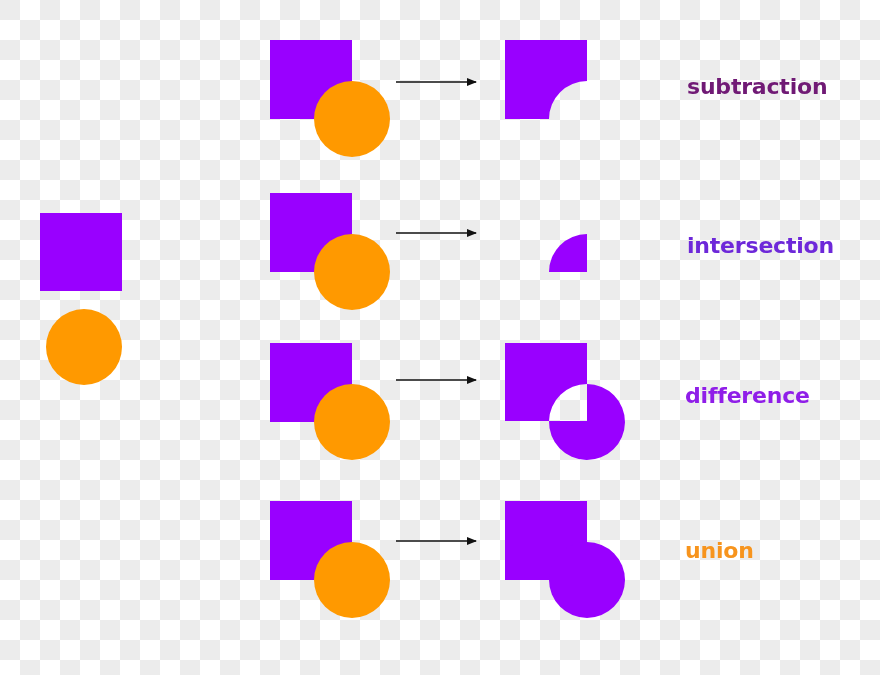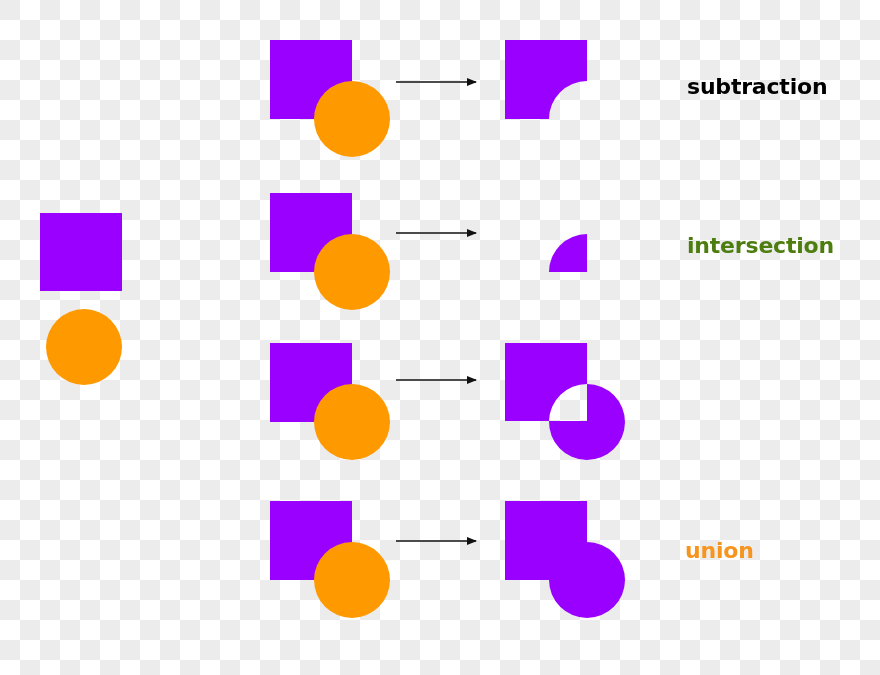--- a/index.html
+++ b/index.html
@@ -73,16 +73,17 @@
         <circle cx="352" cy="580" r="38" fill="#ff9900"></circle>
       </g>
       <line x1="396" y1="541" x2="476" y2="541" stroke="#111111" stroke-width="1.6" marker-end="url(#arrowhead)"></line>
       <g>
         <rect x="505" y="501" width="82" height="79" fill="#9900ff"></rect>
         <circle cx="587" cy="580" r="38" fill="#9900ff"></circle>
       </g>
     </g>
   </svg>
 
-  <div class="label" style="left:687px; top:76px; color:#000000;">subtraction</div>
-  <div class="label" style="left:687px; top:235px; color:#4d7c0f;">intersection</div>
+  <div class="label" style="left:687px; top:76px; color:#701a75;">subtraction</div>
+  <div class="label" style="left:687px; top:235px; color:#6d28d9;">intersection</div>
+  <div class="label" style="left:685px; top:385px; color:#8f1ee8;">difference</div>
   <div class="label" style="left:685px; top:540px; color:#f7941d;text-align:right;">union</div>
 </div>
 
 </body></html>

